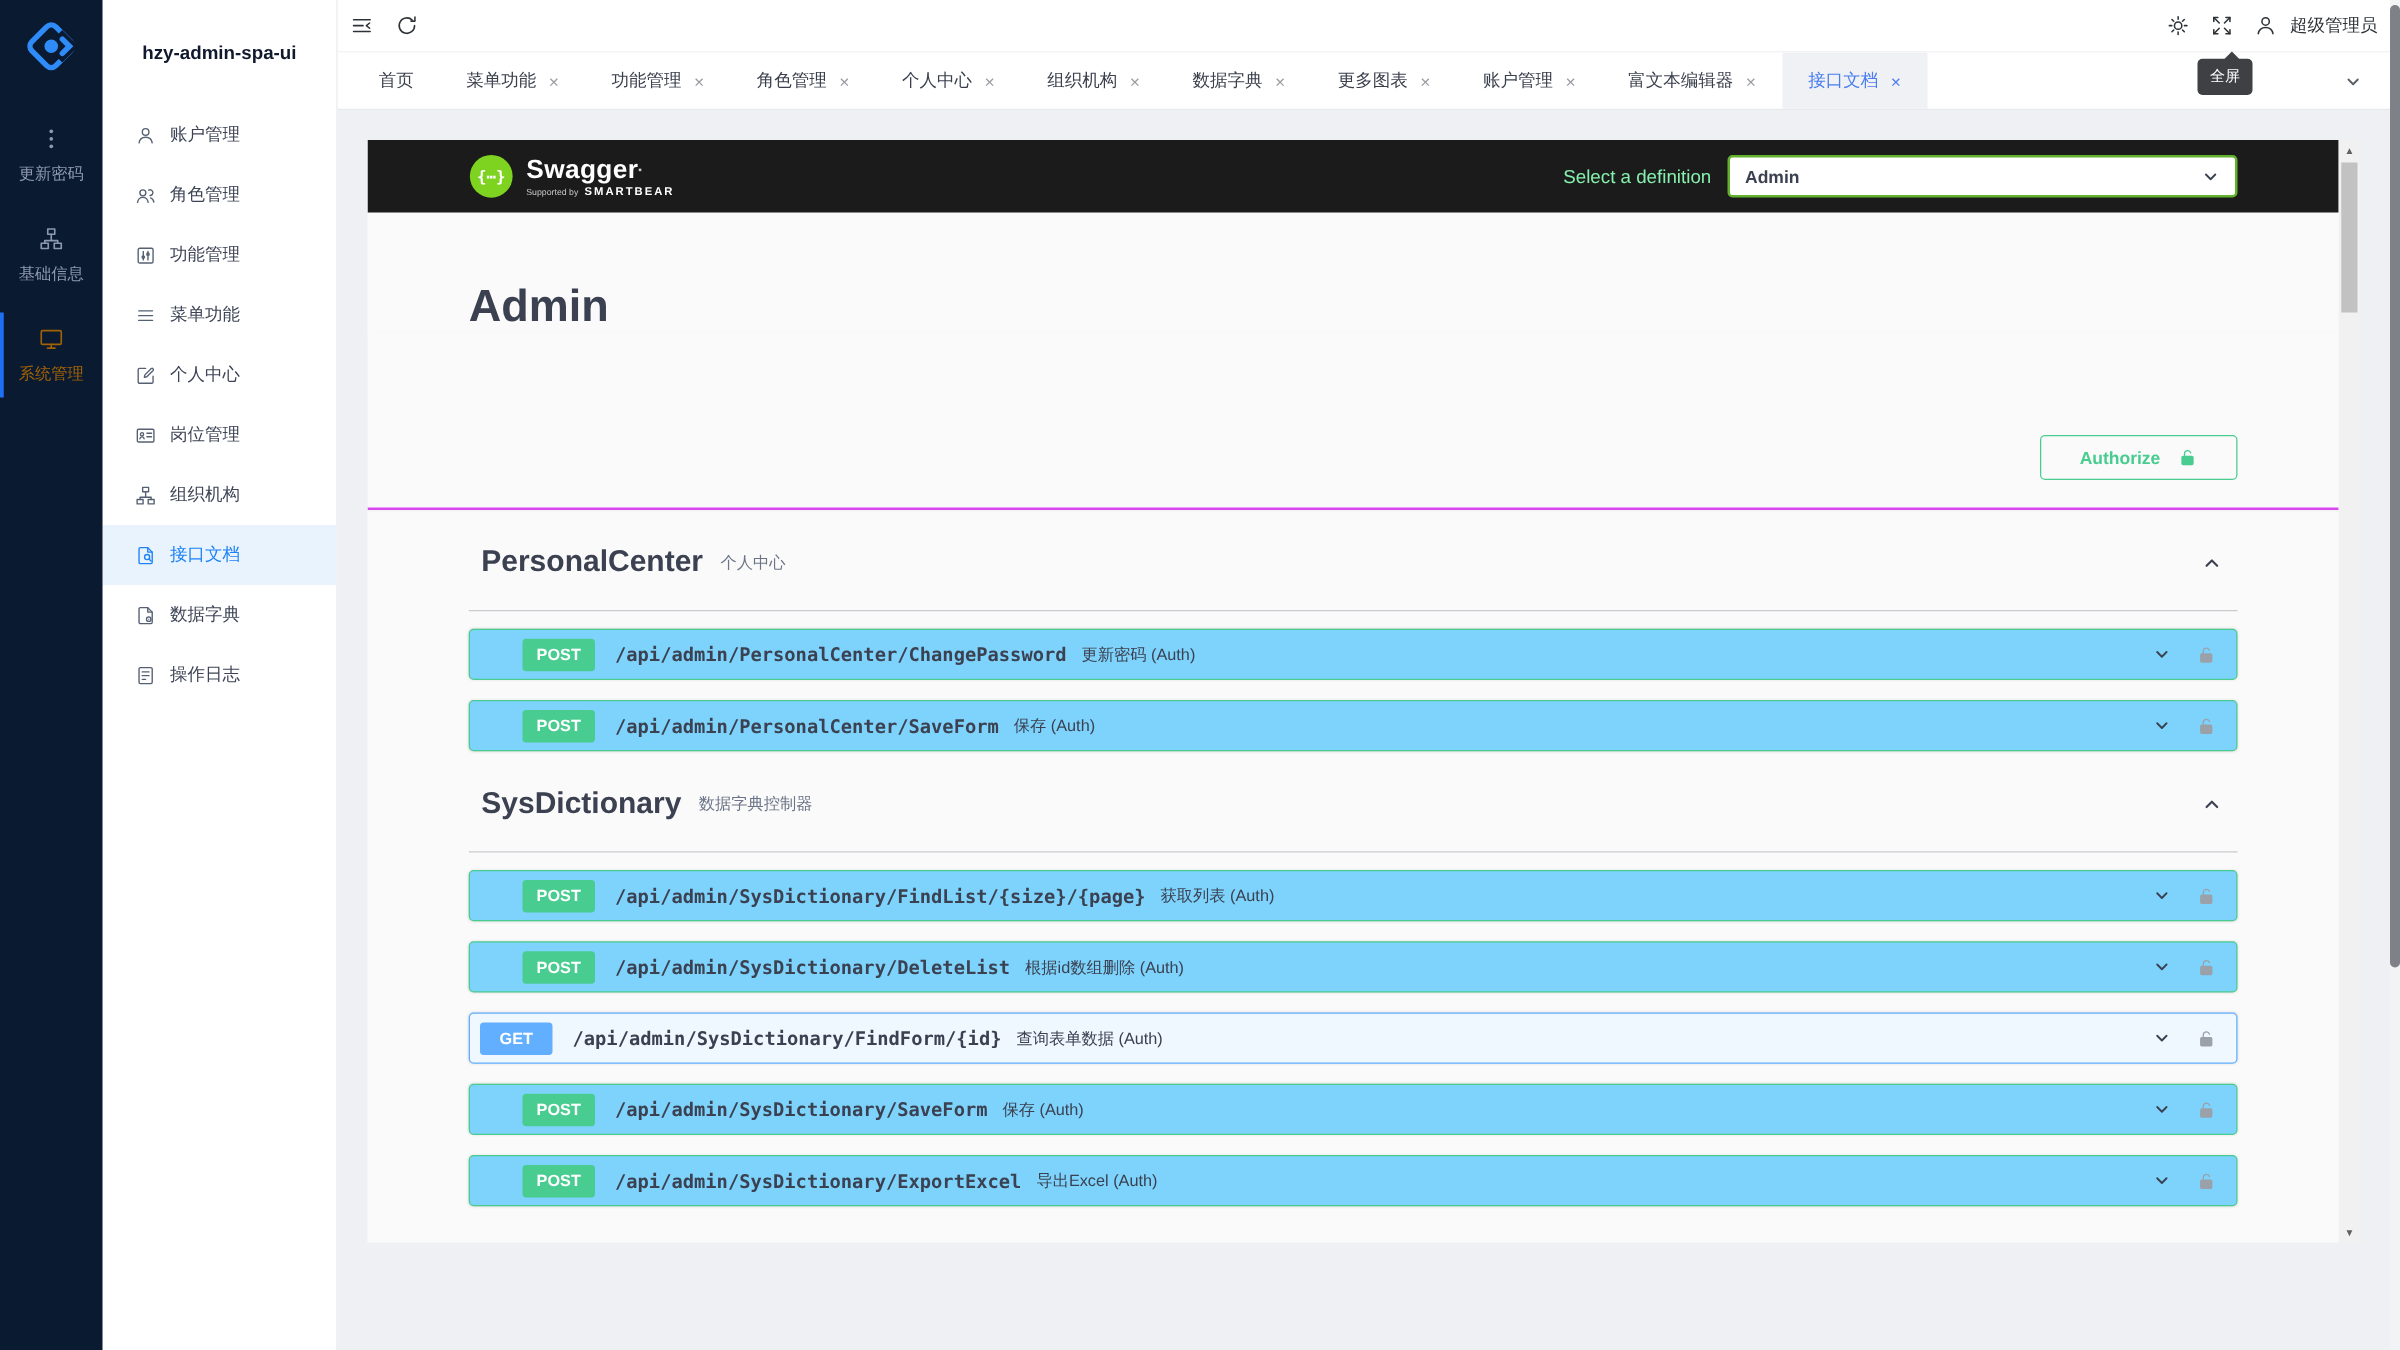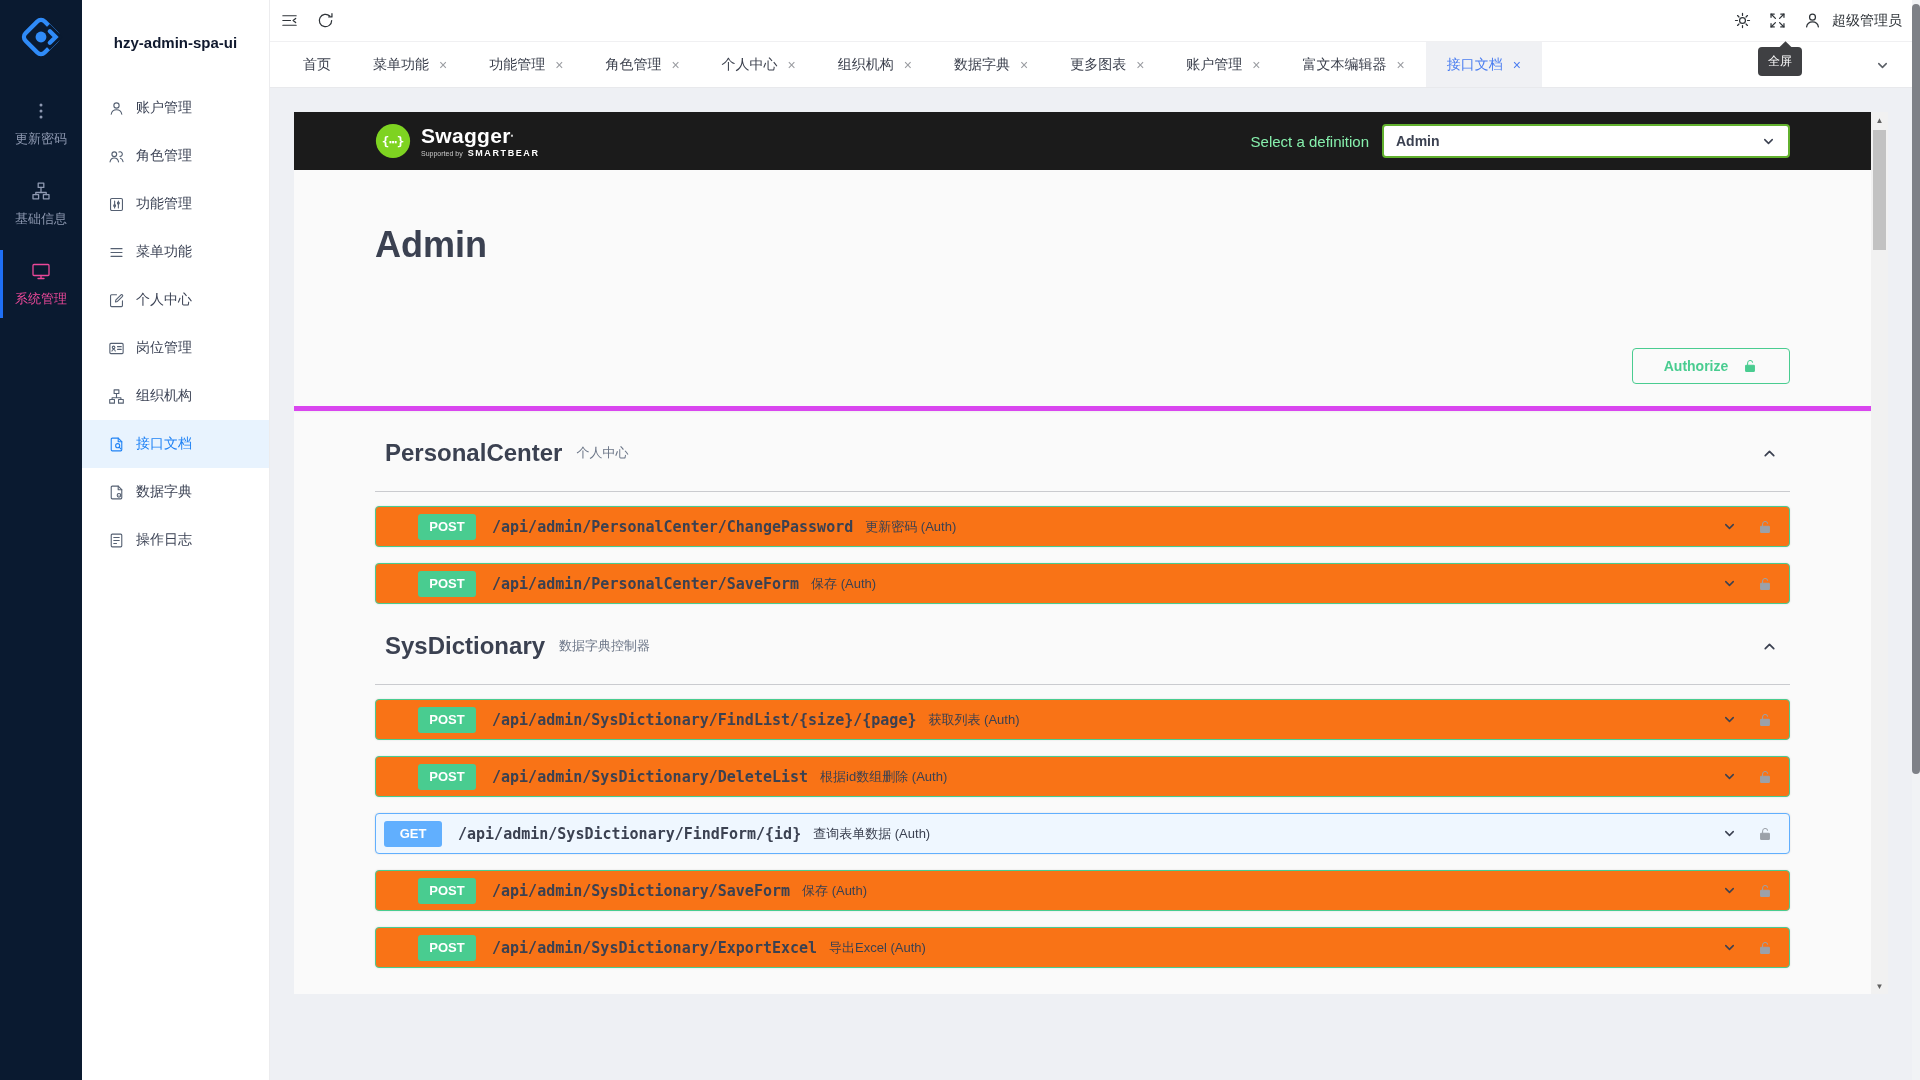--- a/index.html
+++ b/index.html
@@ -7,21 +7,21 @@
 
   .ic { display:inline-block; }
   .ic svg { display:block; width:100%; height:100%; fill:none; stroke:currentColor; stroke-width:1.3; stroke-linecap:round; stroke-linejoin:round; }
 
   
   .rail { position:absolute; left:0; top:0; width:82px; height:100%; background:#0a1a30; z-index:5; }
   .logo { width:50px; height:50px; margin:12px auto 22px; cursor:pointer; }
   .rail-group { position:relative; height:80px; display:flex; flex-direction:column; align-items:center; justify-content:center; gap:9px; color:#8e99b1; cursor:pointer; }
   .rail-group .rail-ic { width:20px; height:20px; }
   .rail-label { font-size:13px; }
-  .rail-group.active { color:#ec4899;text-align:right; }
+  .rail-group.active { color:#a16207;text-align:right; }
   .rail-group.active::before { content:""; position:absolute; left:0; top:6px; bottom:6px; width:3px; background:#1f6ff5; }
 
   
   .menu { position:absolute; left:82px; top:0; width:188px; height:100%; background:#ffffff; border-right:1px solid #ececee; z-index:4; }
   .menu-title { height:84px; display:flex; align-items:center; justify-content:center; font-size:15px; font-weight:bold; color:#10192e; }
   .menu-item { height:48px; display:flex; align-items:center; gap:11px; padding-left:26px; font-size:14px; color:#3d4456; cursor:pointer; }
   .menu-item .mi-ic { width:17px; height:17px; color:#556072; }
   .menu-item.selected { background:#e8f3fe; color:#1f82f5; }
   .menu-item.selected .mi-ic { color:#1f82f5; }
 
@@ -63,33 +63,33 @@
   .sw-select-label { margin-left:auto; color:#86efac; font-size:15px; font-weight:normal; margin-right:13px; }
   .sw-select { width:408px; height:34px; background:#fff; border:2px solid #62b12e; border-radius:4px; display:flex; align-items:center; padding:0 12px; cursor:pointer; }
   .sw-select-value { font-size:14px; font-weight:bold; color:#3b4151; }
   .sw-select-caret { margin-left:auto; width:15px; height:15px; color:#3b4151; }
 
   .sw-info { padding:53px 81px 0; }
   .sw-title { font-size:36px; font-weight:bold; color:#3b4151; line-height:1.2; }
   .sw-url { margin-top:7px; font-size:13px; }
   .sw-url a { color:#4990e2; text-decoration:none; }
 
-  .sw-scheme { display:flex; justify-content:flex-end; padding:82px 81px 22px; border-bottom:5px solid #d946ef; box-shadow:0 1px 2px rgba(0,0,0,.05); }
+  .sw-scheme { display:flex; justify-content:flex-end; padding:82px 81px 22px; border-bottom:2px solid #d946ef; box-shadow:0 1px 2px rgba(0,0,0,.05); }
   .authorize-btn { width:158px; height:36px; background:transparent; border:1px solid #49cc90; border-radius:4px; color:#49cc90; font-size:14px; font-weight:bold; display:flex; align-items:center; justify-content:center; gap:14px; cursor:pointer; font-family:inherit; }
   .authorize-btn .ic { width:16px; height:16px; }
 
   .sw-tags { padding:0 81px; }
   .tag-head { position:relative; display:flex; align-items:center; margin-top:28px; padding:0 10px 24px; border-bottom:1px solid rgba(59,65,81,.25); cursor:pointer; }
   .tag-name { font-size:24px; font-weight:bold; color:#3b4151; }
   .tag-desc { font-size:13px; color:#6b7587; margin-left:14px; }
   .tag-caret { position:absolute; right:12px; top:6px; width:17px; height:17px; color:#3b4151; }
   .tag-caret svg, .row-caret svg, .sw-select-caret svg, .tab-caret svg { stroke-width:2; }
   .opblocks { padding-top:14px; }
   .opblock { height:41px; border-radius:4px; margin-bottom:16px; display:flex; align-items:center; padding:0 16px 0 8px; border:1px solid; box-shadow:0 0 2px rgba(0,0,0,.12); cursor:pointer; }
-  .opblock.m-post { background:#f97316; border-color:#49cc90;padding-left:42px; }
+  .opblock.m-post { background:#7dd3fc; border-color:#49cc90;padding-left:42px; }
   .opblock.m-get  { background:#eff7ff; border-color:#61affe; }
   .badge { min-width:58px; height:26px; border-radius:3px; color:#fff; font-weight:bold; font-size:13px; display:flex; align-items:center; justify-content:center; }
   .m-post .badge { background:#49cc90; }
   .m-get  .badge { background:#61affe; }
   .path { margin-left:16px; font-family:"DejaVu Sans Mono","Liberation Mono",monospace; font-size:15px; font-weight:bold; color:#3b4151; }
   .summary { margin-left:12px; font-size:13px; color:#3b4151; }
   .spacer { flex:1; }
   .row-caret { width:15px; height:15px; color:#3b4151; }
   .row-lock { width:16px; height:16px; color:#9ba1a9; margin-left:20px; }
   .lockfill svg rect { fill:currentColor; }

